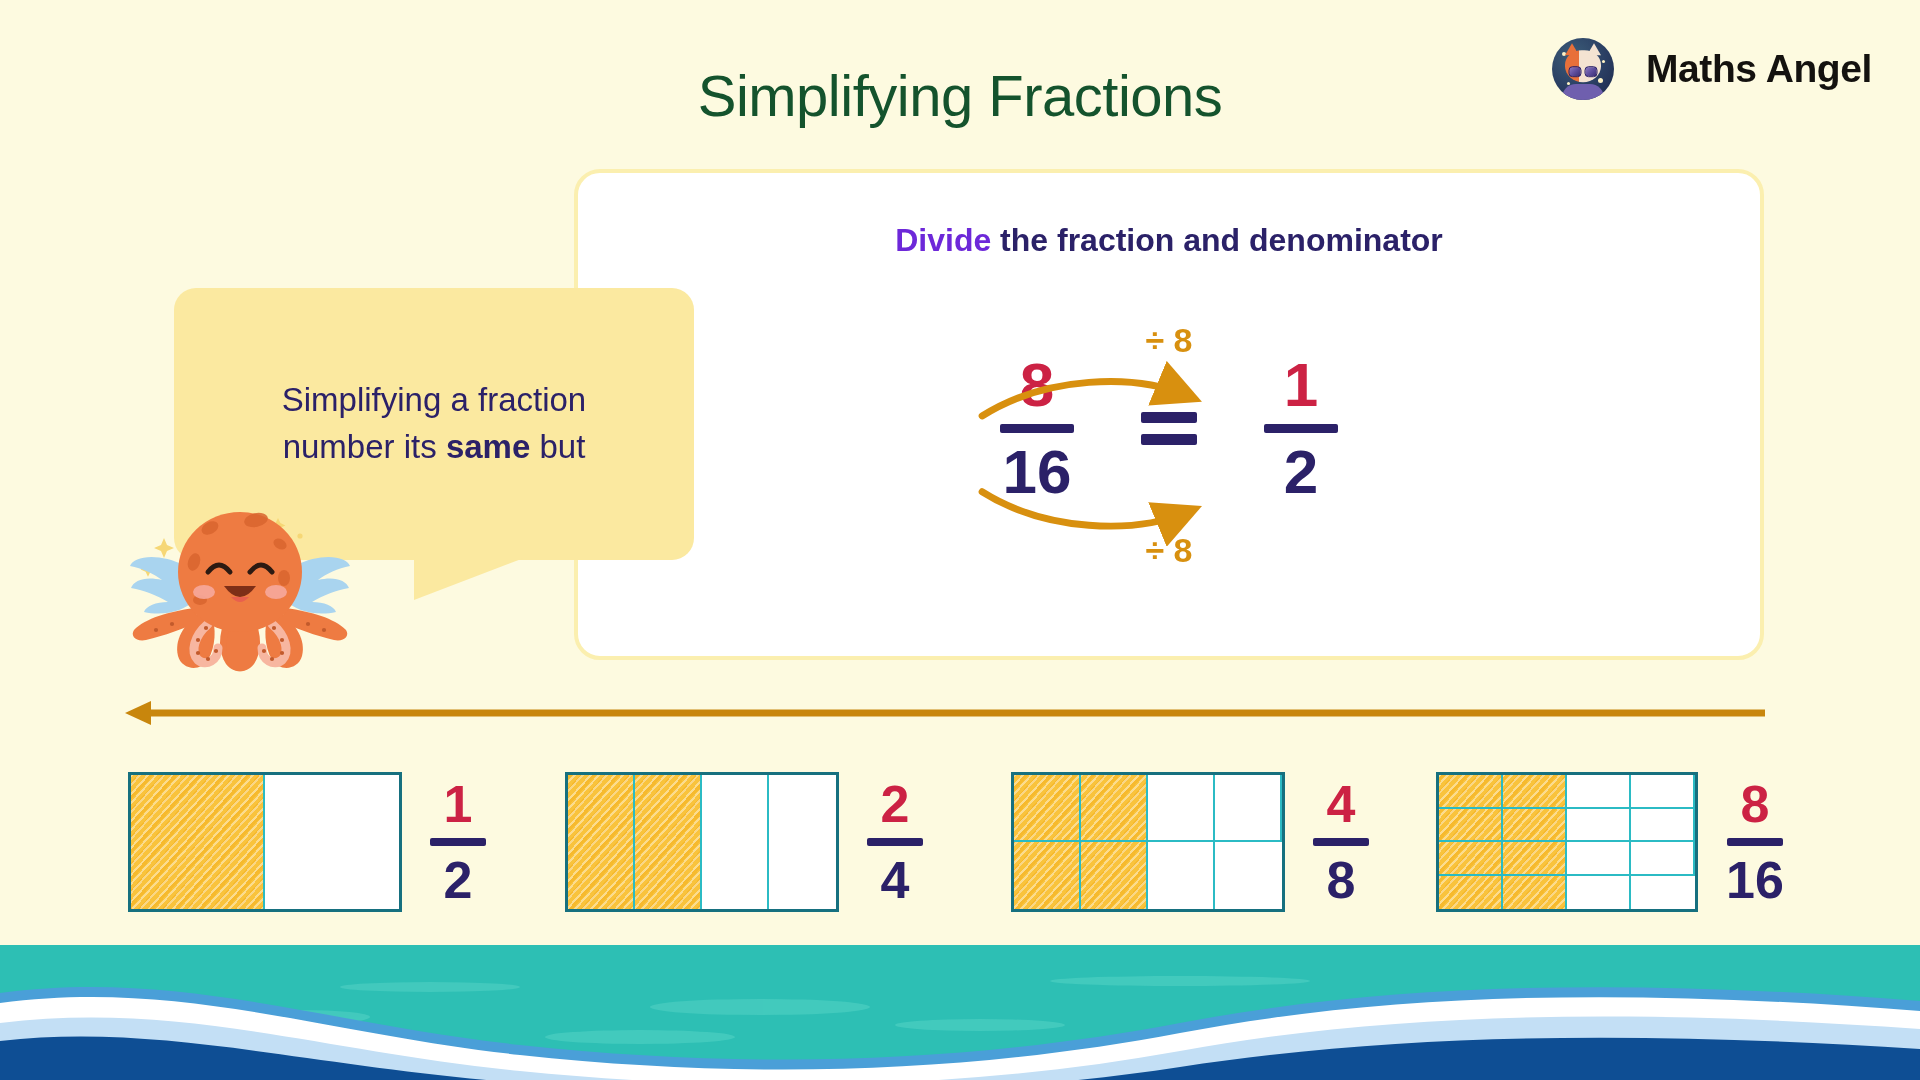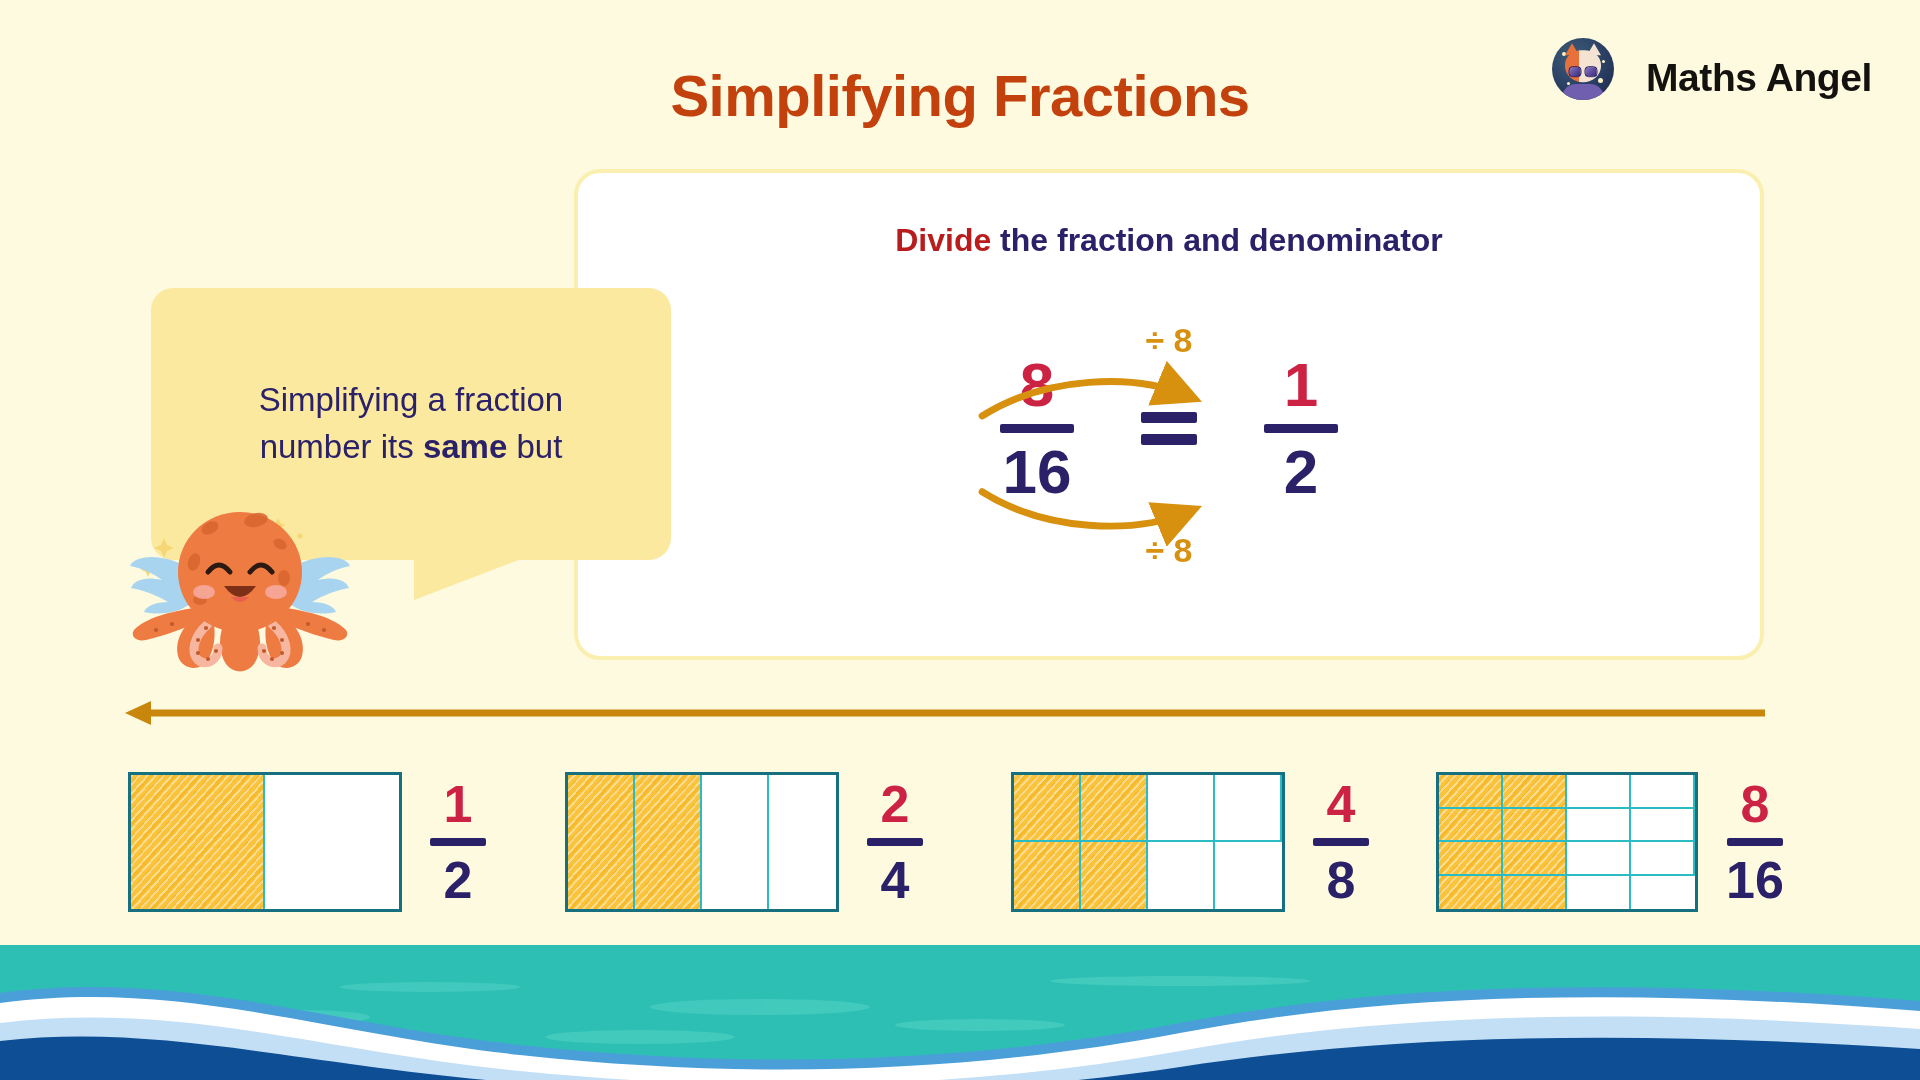--- a/index.html
+++ b/index.html
@@ -9,28 +9,28 @@
     font-family: "Liberation Sans", sans-serif;
   }
   body { background: #FDFAE0; position: relative; }
 
   
   #page-title {
     position: absolute;
     top: 62px; left: 0; width: 1920px;
     text-align: center;
     font-size: 58px;
-    font-weight: bold;
+    font-weight: normal;
     letter-spacing: -0.5px;
-    color: #c2410c;
+    color: #14532d;
   }
   #brand {
     position: absolute;
     top: 38px; right: 48px;
-    display: flex; align-items: flex-end; gap: 32px;
+    display: flex; align-items: center; gap: 32px;
   }
   #brand-mark {
     width: 62px; height: 62px; border-radius: 50%;
     background: radial-gradient(circle at 35% 30%, #3C5D78 0%, #2A3E63 55%, #1B2647 100%);
     position: relative; overflow: hidden; flex: 0 0 auto;
   }
   .bm-star { position: absolute; background: #FFF3C4; border-radius: 50%; }
   .bm-head {
     position: absolute; left: 50%; top: 40%;
     transform: translate(-50%,-40%);
@@ -69,21 +69,21 @@
     width: 1190px; height: 491px;
     background: #FFFFFF;
     border: 4px solid #FBEFAF;
     border-radius: 26px;
   }
   #concept-heading {
     position: absolute; top: 46px; left: 0; width: 100%;
     text-align: center; line-height: 1.32;
     font-size: 32px; font-weight: bold; color: #2B2168;
   }
-  .accent { color: #b91c1c; }
+  .accent { color: #6d28d9; }
 
   
   #equation {
     position: absolute; left: 0; top: 182px; width: 100%;
     display: flex; justify-content: center; align-items: center; gap: 0px;
   }
   .frac {
     display: flex; flex-direction: column; align-items: center;
     width: 108px;
   }
@@ -96,21 +96,21 @@
   #eq-sign i { display: block; width: 56px; height: 11px; background: #2B2168; border-radius: 2px; }
   #arrows-layer { position: absolute; left: 0; top: 0; width: 100%; height: 100%; pointer-events: none; }
   .div-label {
     position: absolute; font-size: 34px; font-weight: bold; color: #D8900F;
   }
   #div-top  { left: 50%; transform: translateX(-50%); top: 148px; }
   #div-bot  { left: 50%; transform: translateX(-50%); top: 358px; }
 
   
   #speech-bubble {
-    position: absolute; left: 151px; top: 288px;
+    position: absolute; left: 174px; top: 288px;
     width: 520px; height: 272px;
     background: #FBE9A0; border-radius: 22px;
     z-index: 5;
   }
   #speech-text {
     position: absolute; inset: 22px 36px;
     display: flex; flex-direction: column; justify-content: center;
     text-align: center; line-height: 1.42;
     font-size: 33px; color: #2B2168;
   }

